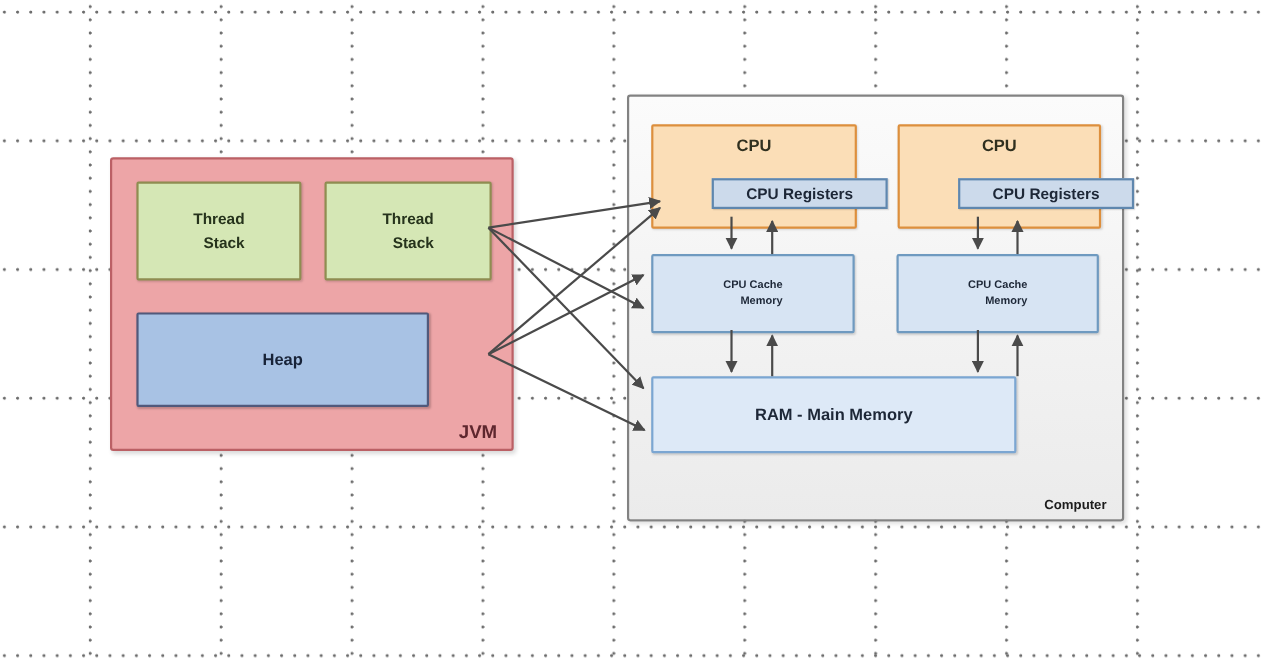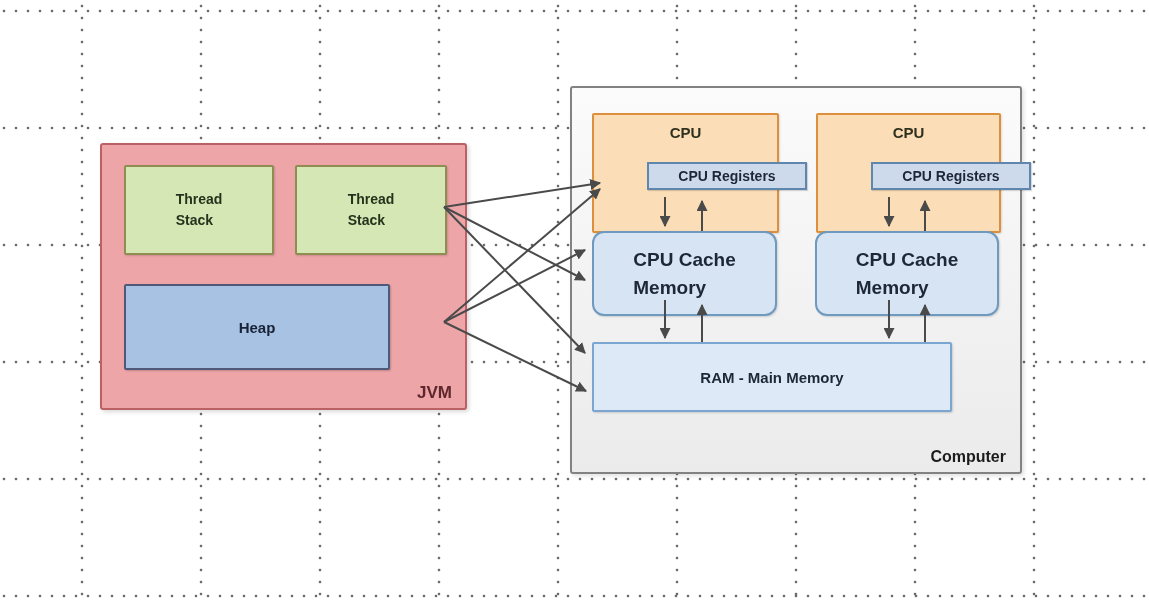--- a/index.html
+++ b/index.html
@@ -8,21 +8,21 @@
     background-color: var(--page_bg, #ffffff);
     background-image:
       radial-gradient(circle at 4px 11px, var(--grid_dot,#6b6b6b) 1px, transparent 1.7px),
       radial-gradient(circle at 82px 6px, var(--grid_dot,#6b6b6b) 1px, transparent 1.7px);
     background-size: 12px 117px, 119px 12px;
     font-family:"Liberation Sans", sans-serif;
   }
   .box {
     position:absolute; box-sizing:border-box;
     display:flex; align-items:center; justify-content:center;
-    text-align:left; font-weight:bold; white-space:pre-line;
+    text-align:right; font-weight:bold; white-space:pre-line;
   }
   
   .jvm-box {
     position:absolute; left:100px; top:143px; width:367px; height:267px;
     background:var(--jvm_fill); border:2px solid var(--jvm_border);
     border-radius:3px; box-shadow:2px 2px 4px rgba(0,0,0,.15); box-sizing:border-box;
   }
   .thread-stack-1 { left:22px; top:20px; width:150px; height:90px;
     background:var(--green_fill); border:2px solid var(--green_border);
     color:var(--green_text); font-size:14px; line-height:1.5; border-radius:2px;
@@ -37,44 +37,44 @@
     box-shadow:1px 1px 2px rgba(0,0,0,.2); }
   .jvm-label { position:absolute; right:13px; bottom:5px;
     font-weight:bold; font-size:17px; color:var(--jvm_text);margin-left:28px; }
   
   .computer-box {
     position:absolute; left:570px; top:86px; width:452px; height:388px;
     background:linear-gradient(180deg, var(--computer_fill_top), var(--computer_fill_bottom));
     border:2px solid var(--computer_border); border-radius:3px;
     box-shadow:2px 2px 4px rgba(0,0,0,.12); box-sizing:border-box;
   }
-  .cpu-box { position:absolute; top:25px; width:187px; height:120px;
+  .cpu-box { position:absolute; top:25px; width:187px; height:95px;
     background:var(--cpu_fill); border:2px solid var(--cpu_border);
     border-radius:2px; box-sizing:border-box; box-shadow:1px 1px 2px rgba(0,0,0,.12); }
   .cpu-1 { left:20px; }
   .cpu-2 { left:244px; width:185px; }
   .cpu-title { position:absolute; top:9px; left:0; right:0; text-align:center;
     font-weight:bold; font-size:15px; color:var(--cpu_text); }
   .registers-box { position:absolute; left:13px; top:47px; width:160px; height:28px;
     background:var(--reg_fill); border:2px solid var(--reg_border);
     color:var(--reg_text); font-size:14px; display:flex; align-items:center;
     justify-content:center; font-weight:bold; box-sizing:border-box;
     box-shadow:1px 1px 1px rgba(0,0,0,.15);margin-left:40px; }
-  .cache-box { top:143px; height:85px;
+  .cache-box { top:143px; height:72px;
     background:var(--cache_fill); border:2px solid var(--cache_border);
-    color:var(--cache_text); font-size:19px; line-height:1.45; border-radius:12px;
+    color:var(--cache_text); font-size:10px; line-height:1.45; border-radius:2px;
     box-shadow:1px 1px 2px rgba(0,0,0,.15); }
   .cache-1 { left:20px; width:185px; }
   .cache-2 { left:243px; width:184px; }
-  .ram-box { left:20px; top:254px; width:360px; height:70px;
+  .ram-box { left:20px; top:254px; width:332px; height:70px;
     background:var(--ram_fill); border:2px solid var(--ram_border);
     color:var(--ram_text); font-size:15px; border-radius:2px;
     box-shadow:1px 1px 2px rgba(0,0,0,.15); }
   .computer-label { position:absolute; right:14px; bottom:6px;
-    font-weight:bold; font-size:16px; color:var(--computer_text); }
+    font-weight:bold; font-size:12px; color:var(--computer_text); }
   
   .overlay { position:absolute; left:0; top:0; width:1149px; height:600px; pointer-events:none; }
   .watermark { position:absolute; right:7px; top:571px; font-size:15px;
     letter-spacing:.3px; color:var(--watermark_text); }
 </style>
 </head>
 <body>
 
 <div class="canvas">
 

